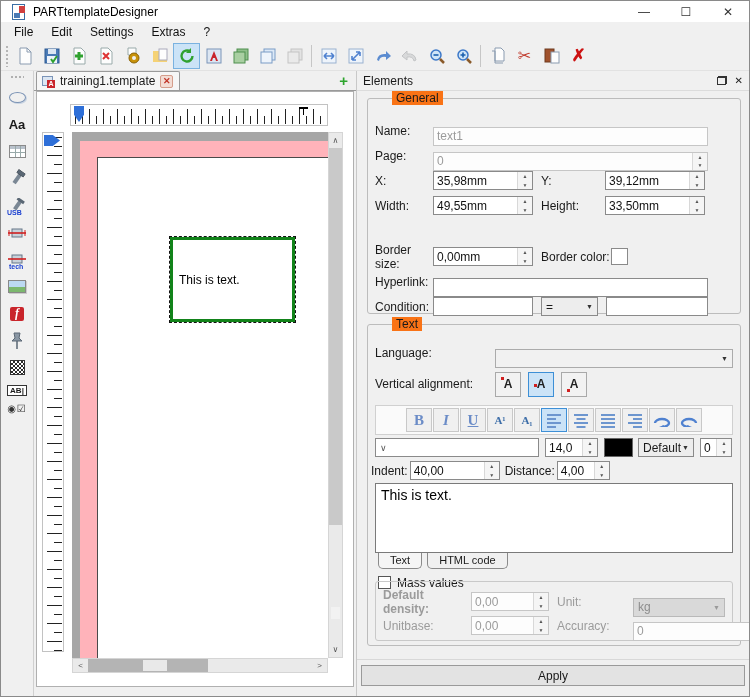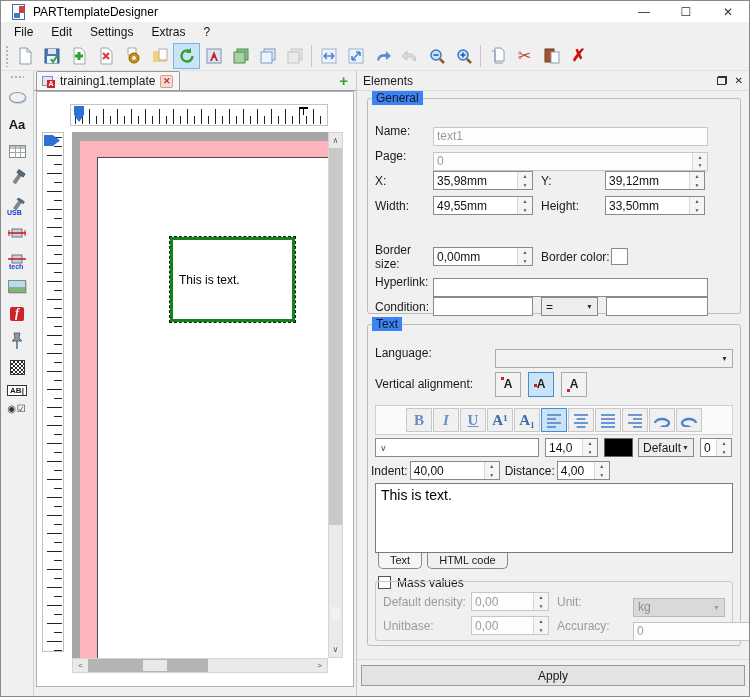--- a/index.html
+++ b/index.html
@@ -91,21 +91,21 @@
   .panel { flex:1; border-left:1px solid #c8c8c8; background:#f0f0f0; position:relative; }
   .panel-head { height:20px; display:flex; align-items:center; padding:0 6px; border-bottom:1px solid #dcdcdc; }
   .panel-title { font-size:12px; }
   .panel-head-icons { margin-left:auto; display:flex; align-items:center; gap:8px; }
   .float-ico { width:10px; height:9px; position:relative; }
   .float-ico::before { content:""; position:absolute; right:0; top:0; width:7px; height:6px; border:1px solid #333; }
   .float-ico::after { content:""; position:absolute; left:0; bottom:0; width:7px; height:6px; border:1px solid #333; background:#f0f0f0; }
   .close-ico { font-size:10px; color:#222; }
 
   .group { position:absolute; left:10px; right:8px; border:1px solid #bcbcbc; border-radius:3px; }
-  .legend { position:absolute; top:-8px; left:4px; background:#3b82f6; padding:0 4px; font-size:12px; }
+  .legend { position:absolute; top:-8px; left:24px; background:#f97316; padding:0 4px; font-size:12px; }
   .row { position:absolute; left:7px; right:32px; height:19px; display:flex; align-items:center; }
   .lab { flex:0 0 58px; font-size:12px; }
   .lab2 { flex:0 0 64px; margin-left:8px; font-size:12px; }
 
   .fld { display:flex; align-items:stretch; border:1px solid #8a8a8a; background:#fff; height:19px; }
   .fld input { border:0; min-width:0; flex:1; font:12px "Liberation Sans",sans-serif; padding:0 3px; background:transparent; color:#111; }
   .spin { width:15px; border-left:1px solid #d8d8d8; display:flex; flex-direction:column; background:#f5f5f5; }
   .spin span { flex:1; font-size:5px; line-height:8px; text-align:center; color:#555; }
   .fld.dis { border-color:#c6c6c6; background:#fdfdfd; }
   .fld.dis input { color:#9b9b9b; }
@@ -125,21 +125,21 @@
   .va-btn .dot { position:absolute; left:5px; width:3px; height:3px; background:#d02020; }
   .va-btn.t .dot { top:4px; } .va-btn.m .dot { top:11px; } .va-btn.b .dot { bottom:4px; }
   .va-btn.sel { background:#cbe3f7; border-color:#3d8fd6; }
 
   .fmt-bar { position:absolute; left:7px; right:7px; height:30px; background:#fafafa; border:1px solid #d0d0d0; display:flex; align-items:center; justify-content:center; gap:1px; }
   .fmt-btn { width:26px; height:24px; border:1px solid #c8c8c8; background:#f0f0f0; display:flex; align-items:center; justify-content:center; }
   .fmt-btn.sel { background:#cbe3f7; border-color:#3d8fd6; }
   .fmt-letter { font-family:"Liberation Serif",serif; font-weight:bold; color:#6b8cc7; font-size:15px; }
   .fmt-letter.it { font-style:italic; }
   .fmt-letter.un { text-decoration:underline; }
-  .fmt-sup { font-family:"Liberation Serif",serif; font-weight:bold; color:#3c6da8; font-size:15px; }
+  .fmt-sup { font-family:"Liberation Serif",serif; font-weight:bold; color:#3c6da8; font-size:11px; }
 
   .editor { position:absolute; left:7px; right:7px; background:#fff; border:1px solid #7a7a7a; font-size:14px; padding:3px 5px; color:#000; }
   .btabs { position:absolute; left:10px; display:flex; gap:5px; }
   .btab { border:1px solid #8a8a8a; border-top:none; background:#f0f0f0; font-size:11px; padding:1px 11px 2px; border-radius:0 0 5px 5px; }
 
   .apply-sep { position:absolute; left:0; right:0; height:1px; background:#d8d8d8; }
   .apply-btn { position:absolute; left:4px; right:4px; height:21px; background:#e3e3e3; border:1px solid #9a9a9a; display:flex; align-items:center; justify-content:center; font-size:12px; }
 
   .lab-dis { color:#9b9b9b; }
   svg { display:block; }
@@ -718,21 +718,21 @@
           <span class="btab" style="background:#f5f5f5;">Text</span>
           <span class="btab">HTML code</span>
         </div>
 
         <div class="row" style="top:248px;left:10px;">
           <span class="cb"></span>
           <span style="margin-left:6px;">Mass values</span>
         </div>
         <div class="group" style="top:256px;left:7px;right:7px;height:60px;border-color:#c9c9c9;">
           <div class="row" style="top:10px;right:7px;">
-            <span class="lab lab-dis" style="flex-basis:88px;">Default density:</span>
+            <span class="lab lab-dis" style="flex-basis:88px;font-weight:bold;">Default density:</span>
             <span class="fld dis" style="width:78px;">
                 <input readonly="" value="0,00" style="">
                 <span class="spin">
                   <span>▲</span>
                   <span>▼</span>
                 </span>
               </span>
             <span class="lab2 lab-dis" style="flex-basis:76px;">Unit:</span>
             <span class="dd dis grow">
                 <span>kg</span>

